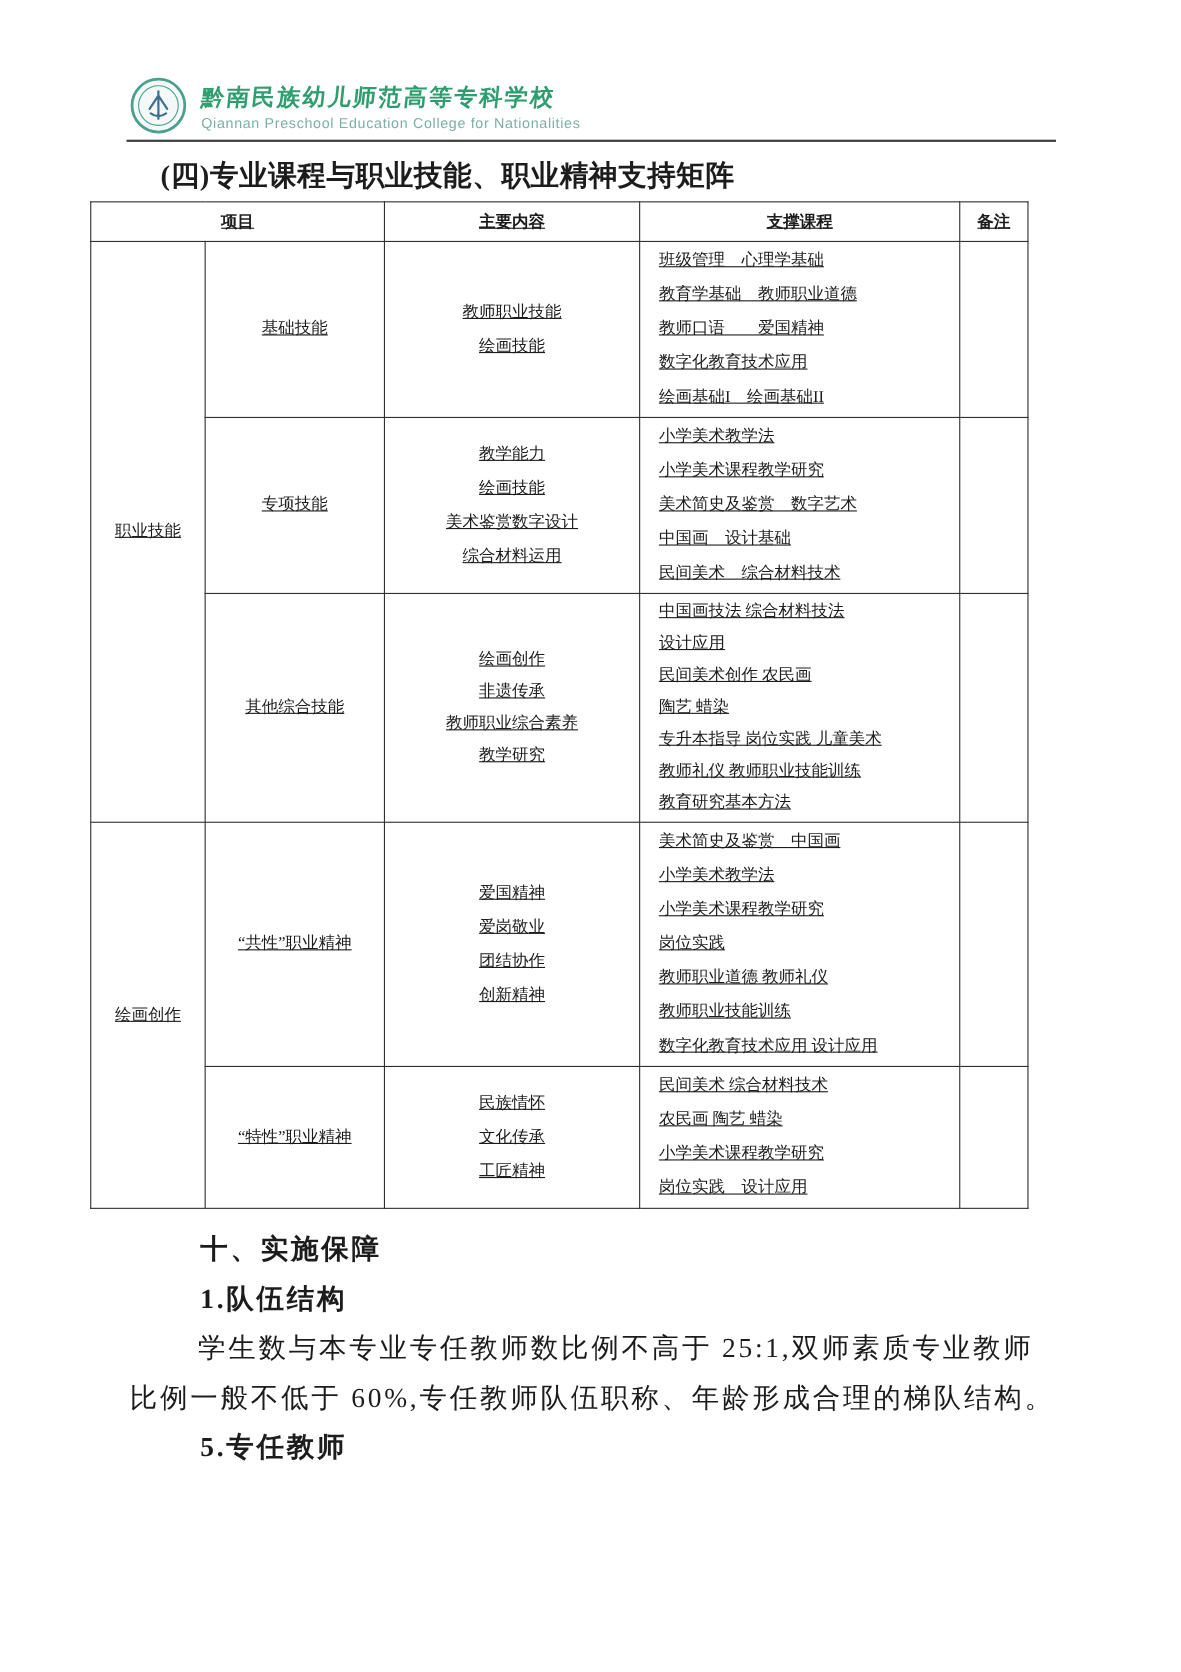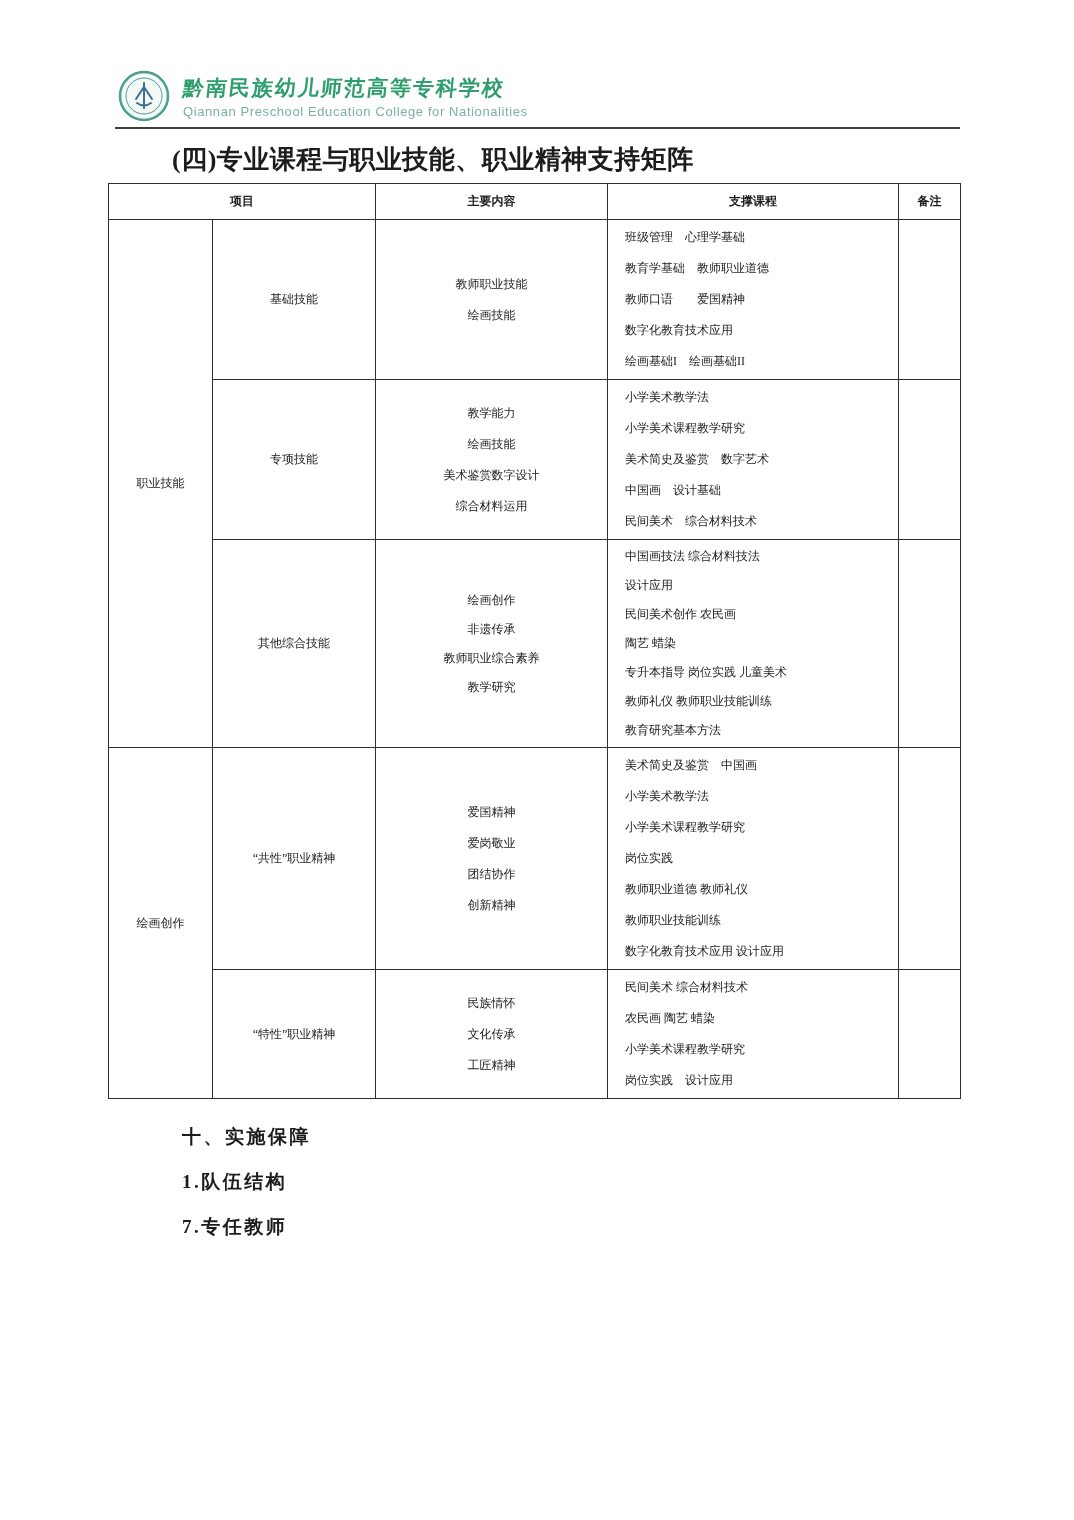--- a/index.html
+++ b/index.html
@@ -43,43 +43,44 @@
   }
 
   
   table.matrix {
     border-collapse: collapse;
     width: 852px;
     table-layout: fixed;
   }
   .matrix th, .matrix td {
     border: 1.5px solid #2e2e2e;
-    font-size: 12px;
+    font-size: 15px;
     vertical-align: middle;
     padding: 2px 2px;
+    text-decoration: underline;
   }
   .matrix thead tr { height: 36px; }
   .matrix th { font-weight: 700; text-align: center; padding: 0; }
   .matrix td { line-height: 31px; }
   td.group, td.cat, td.main { text-align: center; }
   td.main, td.courses { white-space: pre-wrap; }
   td.courses { text-align: left; padding-left: 17px; padding-right: 4px; }
   tr.r1 { height: 155px; }
   tr.r2 { height: 155px; }
   tr.r3 { height: 204px; }
   tr.r3 td { line-height: 29px; }
   tr.r4 { height: 222px; }
   tr.r5 { height: 127px; }
 
   
   .sections {
     margin-left: 118px;
     width: 842px;
     margin-top: 15px;
-    font-size: 19px;
+    font-size: 25px;
     letter-spacing: 2.5px;
     line-height: 45px;
   }
   .sec-h { font-weight: 700; margin: 0 0 0 64px; }
   .para { margin: 0; white-space: pre-line; text-indent: 62px; text-align: left; }
 </style>
 </head>
 <body>
 
 <div class="page">
@@ -92,21 +93,21 @@
         <path d="M26 13 v25 M26 17 l-8 12 M26 17 l8 12 M19 33 q7 5 14 0" fill="none" stroke="#3c6f96" stroke-width="2" stroke-linecap="round"></path>
       </svg>
       <div class="logo-text">
         <div class="logo-cn">黔南民族幼儿师范高等专科学校</div>
         <div class="logo-en">Qiannan Preschool Education College for Nationalities</div>
       </div>
     </div>
     <div class="rule"></div>
   </div>
 
-  <div class="content" style="margin-left:108px;">
+  <div class="content" style="margin-left:82px;">
     <h2 class="table-title">(四)专业课程与职业技能、职业精神支持矩阵</h2>
 
     <table class="matrix">
       <colgroup>
         <col style="width:104px">
           <col style="width:163px">
           <col style="width:232px">
           <col style="width:291px">
           <col style="width:62px">
       </colgroup>
@@ -186,16 +187,18 @@
 岗位实践　设计应用</td>
           <td class="remark"></td>
         </tr>
       </tbody>
     </table>
   </div>
 
   <div class="sections">
     <div class="sec-h">十、实施保障</div>
     <div class="sec-h">1.队伍结构</div>
-    <div class="sec-h">7.专任教师</div>
+    <p class="para">学生数与本专业专任教师数比例不高于 25:1,双师素质专业教师
+比例一般不低于 60%,专任教师队伍职称、年龄形成合理的梯队结构。</p>
+    <div class="sec-h">5.专任教师</div>
   </div>
 
 </div>
 
 </body></html>

